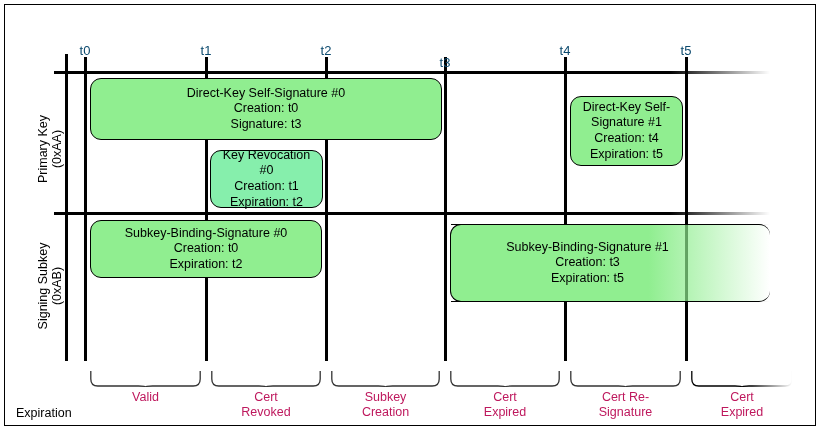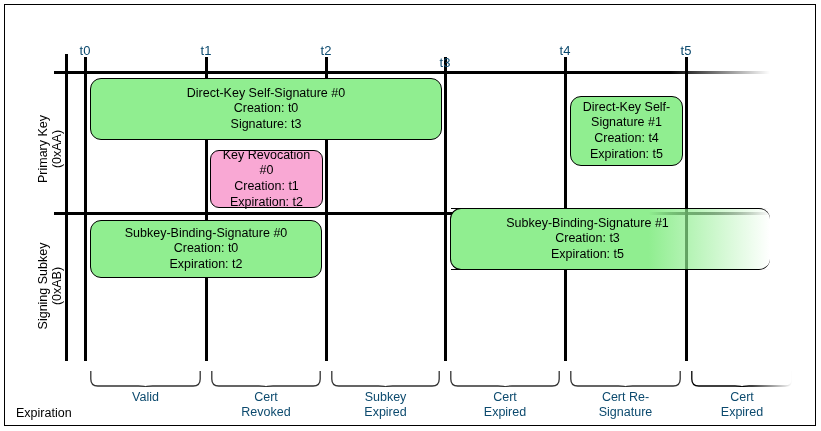--- a/index.html
+++ b/index.html
@@ -68,21 +68,21 @@
     flex-direction:column;
     align-items:center;
     justify-content:center;
     font-size:12.5px;
     line-height:1.25;
     color:#000;
     text-align:center;
     padding:2px 4px;
   }
   .sig-box.green{background:#90ee90;}
-  .sig-box.red{background:#f9a8d4;border-radius:9px;}
+  .sig-box.red{background:#86efac;}
   .sig-box.fade{
     background:linear-gradient(to right,#90ee90 0%,#90ee90 62%,rgba(144,238,144,0) 100%);
     border-right:none;
     border-top-color:#000;
   }
   .sig-box.fade::after{
     content:"";
     position:absolute;left:0;right:0;top:-1.3px;height:1.3px;
     background:linear-gradient(to right,#000 0%,#000 62%,rgba(0,0,0,0) 100%);
   }
@@ -92,21 +92,21 @@
     background:linear-gradient(to right,#000 0%,#000 62%,rgba(0,0,0,0) 100%);
   }
   .sig-line{display:block;}
 
   
   .bracket-wrap{position:absolute;}
   .bracket-label{
     position:absolute;
     font-size:12.5px;
     line-height:1.22;
-    color:#0c4a6e;
+    color:#be185d;
     text-align:center;
     white-space:pre-line;
   }
   .corner-label{
     position:absolute;
     font-size:12.5px;
     line-height:1.22;
     color:#000;
     text-align:left;
     white-space:pre-line;
@@ -165,41 +165,41 @@
     <span class="sig-line">Creation: t4</span>
     <span class="sig-line">Expiration: t5</span>
   </div>
 
   <div class="sig-box green" style="left:90px;top:220px;width:232px;height:58px;">
     <span class="sig-line">Subkey-Binding-Signature #0</span>
     <span class="sig-line">Creation: t0</span>
     <span class="sig-line">Expiration: t2</span>
   </div>
 
-  <div class="sig-box green fade" style="left:450px;top:208px;width:320px;height:62px;padding-left:28px;">
+  <div class="sig-box green fade" style="left:450px;top:224px;width:320px;height:78px;padding-left:28px;">
     <span class="sig-line" style="margin-left:-70px;">Subkey-Binding-Signature #1</span>
     <span class="sig-line" style="margin-left:-70px;text-align:right;">Creation: t3</span>
     <span class="sig-line" style="margin-left:-70px;">Expiration: t5</span>
   </div>
 
   <div id="brackets-layer">
       <div class="bracket-wrap" style="left: 90px; top: 371px; width: 111px; height: 16px;"><svg width="111" height="16" viewBox="0 0 111 16">
           <path d="M 0.8,0 L 0.8,8 Q 0.8,15 7.8,15 L 48.5,15 Q 55.5,15 55.5,16 Q 55.5,15 62.5,15 L 103.2,15 Q 110.2,15 110.2,8 L 110.2,0" fill="none" stroke="#333" stroke-width="1.3"></path>
         </svg></div>
       <div class="bracket-label" style="left: 50px; top: 390px; width: 191px;">Valid</div>
       <div class="bracket-wrap" style="left: 211px; top: 371px; width: 110px; height: 16px;"><svg width="110" height="16" viewBox="0 0 110 16">
           <path d="M 0.8,0 L 0.8,8 Q 0.8,15 7.8,15 L 48,15 Q 55,15 55,16 Q 55,15 62,15 L 102.2,15 Q 109.2,15 109.2,8 L 109.2,0" fill="none" stroke="#333" stroke-width="1.3"></path>
         </svg></div>
       <div class="bracket-label" style="left: 171px; top: 390px; width: 190px;">Cert
 Revoked</div>
       <div class="bracket-wrap" style="left: 331px; top: 371px; width: 109px; height: 16px;"><svg width="109" height="16" viewBox="0 0 109 16">
           <path d="M 0.8,0 L 0.8,8 Q 0.8,15 7.8,15 L 47.5,15 Q 54.5,15 54.5,16 Q 54.5,15 61.5,15 L 101.2,15 Q 108.2,15 108.2,8 L 108.2,0" fill="none" stroke="#333" stroke-width="1.3"></path>
         </svg></div>
       <div class="bracket-label" style="left: 291px; top: 390px; width: 189px;">Subkey
-Expired</div>
+Creation</div>
       <div class="bracket-wrap" style="left: 450px; top: 371px; width: 110px; height: 16px;"><svg width="110" height="16" viewBox="0 0 110 16">
           <path d="M 0.8,0 L 0.8,8 Q 0.8,15 7.8,15 L 48,15 Q 55,15 55,16 Q 55,15 62,15 L 102.2,15 Q 109.2,15 109.2,8 L 109.2,0" fill="none" stroke="#333" stroke-width="1.3"></path>
         </svg></div>
       <div class="bracket-label" style="left: 410px; top: 390px; width: 190px;">Cert
 Expired</div>
       <div class="bracket-wrap" style="left: 570px; top: 371px; width: 111px; height: 16px;"><svg width="111" height="16" viewBox="0 0 111 16">
           <path d="M 0.8,0 L 0.8,8 Q 0.8,15 7.8,15 L 48.5,15 Q 55.5,15 55.5,16 Q 55.5,15 62.5,15 L 103.2,15 Q 110.2,15 110.2,8 L 110.2,0" fill="none" stroke="#333" stroke-width="1.3"></path>
         </svg></div>
       <div class="bracket-label" style="left: 530px; top: 390px; width: 191px;">Cert Re-
 Signature</div>

